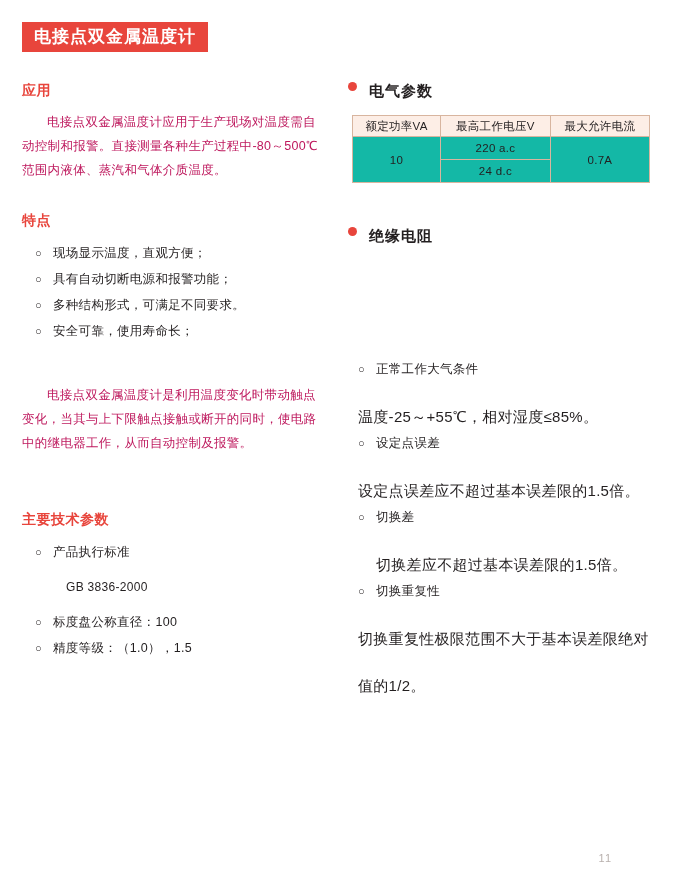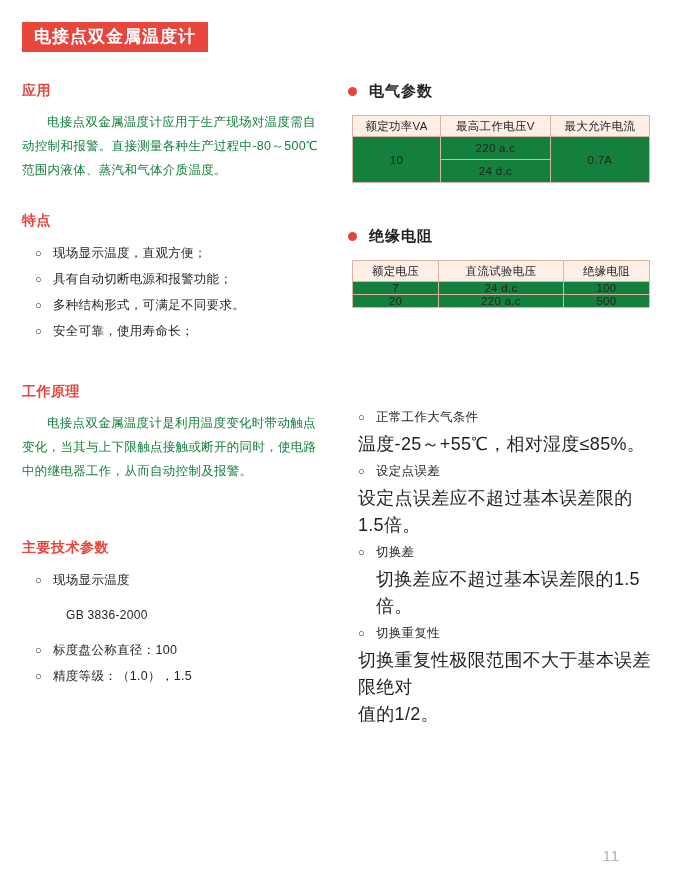--- a/index.html
+++ b/index.html
@@ -58,21 +58,21 @@
     font-size: 14px;
     font-weight: bold;
     margin: 0 0 10px 0;
     letter-spacing: 0.5px;
   }
   .para {
     font-size: 12.5px;
     line-height: 24px;
     text-indent: 2em;
     margin: 0;
-    color: #15803d;
+    color: #be185d;
     letter-spacing: 0.3px;
   }
 
   .bullet-list {
     list-style: none;
     margin: 9px;
     padding: 0;
   }
   .bullet-list li {
     font-size: 12.5px;
@@ -91,21 +91,21 @@
   .sub-line {
     font-size: 12px;
     line-height: 26px;
     padding-left: 44px;
     letter-spacing: 0.3px;
   }
 
   
   .dot-head {
     display: flex;
-    align-items: center;
+    align-items: flex-start;
     margin-bottom: 14px;
   }
   .dot-head .dot {
     width: 9px;
     height: 9px;
     border-radius: 50%;
     background: #e8453c;
     margin-right: 12px;
     flex: 0 0 auto;
   }
@@ -130,21 +130,21 @@
     font-weight: normal;
     color: #231f20;
     padding: 0 2px;
     letter-spacing: 0.3px;
   }
   table.spec th {
     background: #fdeee6;
     height: 20px;
   }
   table.spec td {
-    background: #15803d;
+    background: #14b8a6;
   }
   .tbl-elec td, .tbl-elec th { height: 22px; }
 
   
   .right-text {
     margin-top: 0;
   }
   .right-text .circ {
     font-size: 12.5px;
     line-height: 27px;
@@ -153,34 +153,35 @@
     letter-spacing: 0.3px;
   }
   .right-text .circ::before {
     content: "\25CB";
     position: absolute;
     left: 10px;
     top: 0;
     font-size: 11px;
   }
   .right-text .plain {
-    font-size: 18px;
+    font-size: 15px;
     line-height: 27px;
     padding-left: 10px;
     letter-spacing: 0.3px;
+    margin-top: 20px;
   }
   .right-text .plain.indent {
     padding-left: 28px;
   }
 
   .page-num {
     position: absolute;
-    right: 24px;
+    right: 32px;
     bottom: 10px;
-    font-size: 15px;
+    font-size: 11px;
     color: #b8b0ad;
     letter-spacing: 1px;
   }
 </style>
 </head>
 <body>
 
 <div class="page">
 
   <div class="title-bar">
@@ -195,27 +196,26 @@
     <div style="height:30px"></div>
     <h2 class="section">特点</h2>
     <ul class="bullet-list">
       <li>现场显示温度，直观方便；</li>
       <li>具有自动切断电源和报警功能；</li>
       <li>多种结构形式，可满足不同要求。</li>
       <li>安全可靠，使用寿命长；</li>
     </ul>
 
     <div style="height:30px"></div>
-    <h2 class="section">工作原理</h2>
     <p class="para">电接点双金属温度计是利用温度变化时带动触点变化，当其与上下限触点接触或断开的同时，使电路中的继电器工作，从而自动控制及报警。</p>
 
     <div style="height:56px"></div>
     <h2 class="section">主要技术参数</h2>
     <ul class="bullet-list">
-      <li>现场显示温度</li>
+      <li>产品执行标准</li>
     </ul>
     <div class="sub-line">GB 3836-2000</div>
     <ul class="bullet-list">
       <li>标度盘公称直径：100</li>
       <li>精度等级：（1.0），1.5</li>
     </ul>
   </div>
 
   <div class="col-right">
 
@@ -242,39 +242,20 @@
     </tbody>
       </table>
 
     <div style="height:44px"></div>
 
     <div class="dot-head">
       <span class="dot"></span>
       <span class="dot-label">绝缘电阻</span>
     </div>
 
-    <table class="spec">
-      <tbody>
-          <tr>
-        <th>额定电压</th>
-        <th>直流试验电压</th>
-        <th>绝缘电阻</th>
-      </tr>
-      <tr>
-        <td>7</td>
-        <td>24 d.c</td>
-        <td>100</td>
-      </tr>
-      <tr>
-        <td>20</td>
-        <td>220 a.c</td>
-        <td>500</td>
-      </tr>
-    </tbody>
-      </table>
 
     <div style="height:96px"></div>
 
     <div class="right-text">
       <div class="circ">正常工作大气条件</div>
       <div class="plain">温度-25～+55℃，相对湿度≤85%。</div>
       <div class="circ">设定点误差</div>
       <div class="plain">设定点误差应不超过基本误差限的1.5倍。</div>
       <div class="circ">切换差</div>
       <div class="plain indent">切换差应不超过基本误差限的1.5倍。</div>

